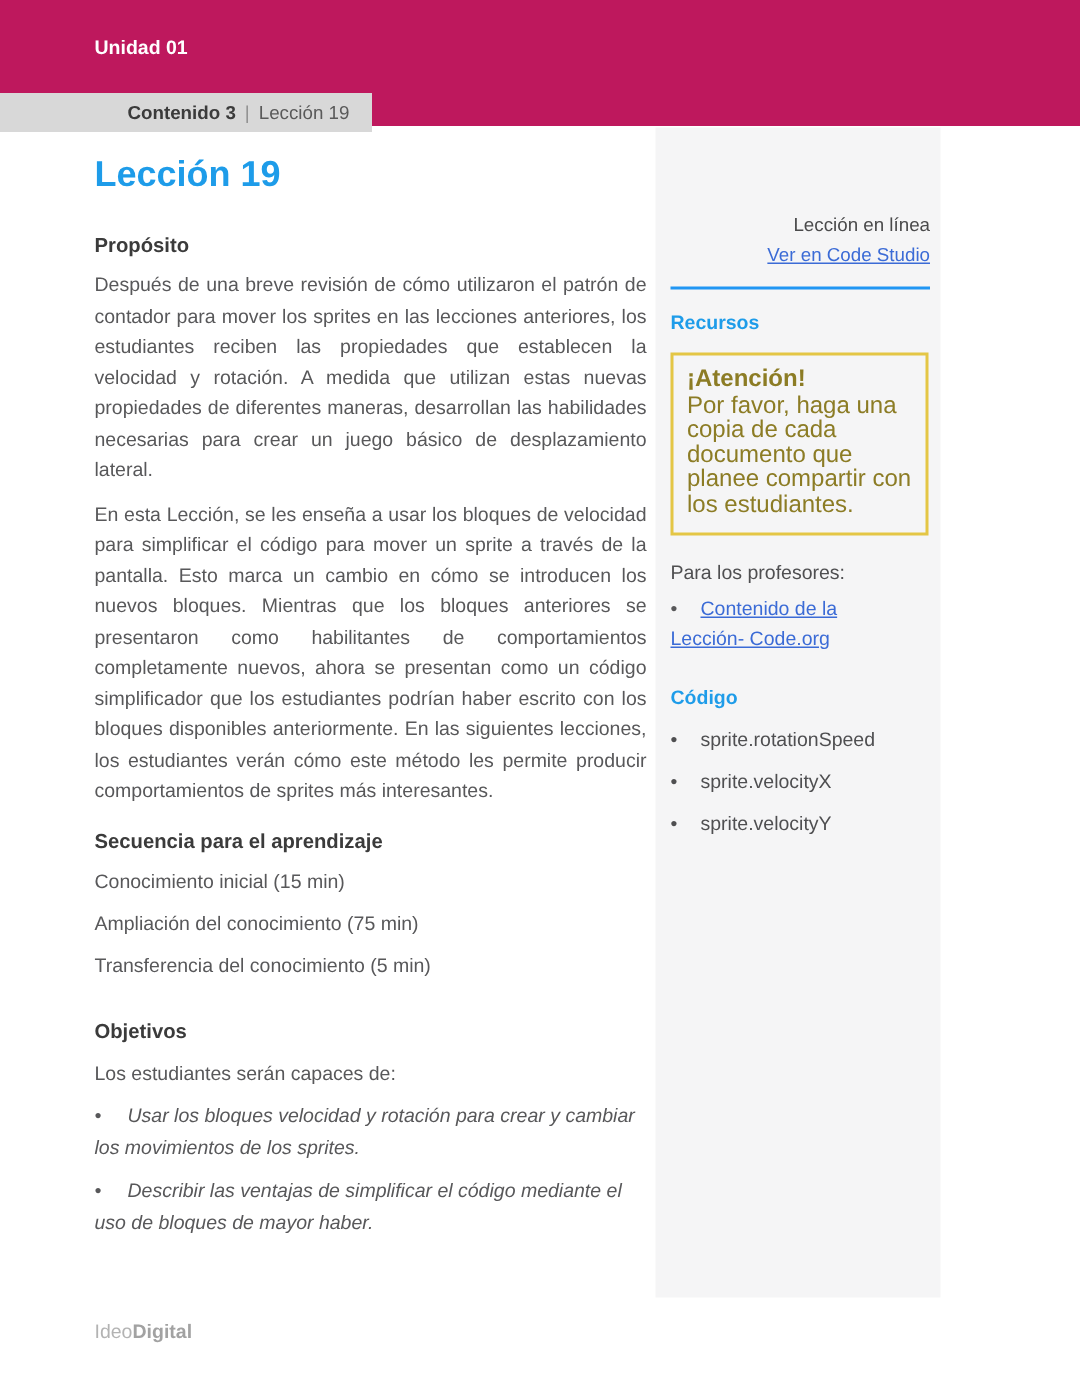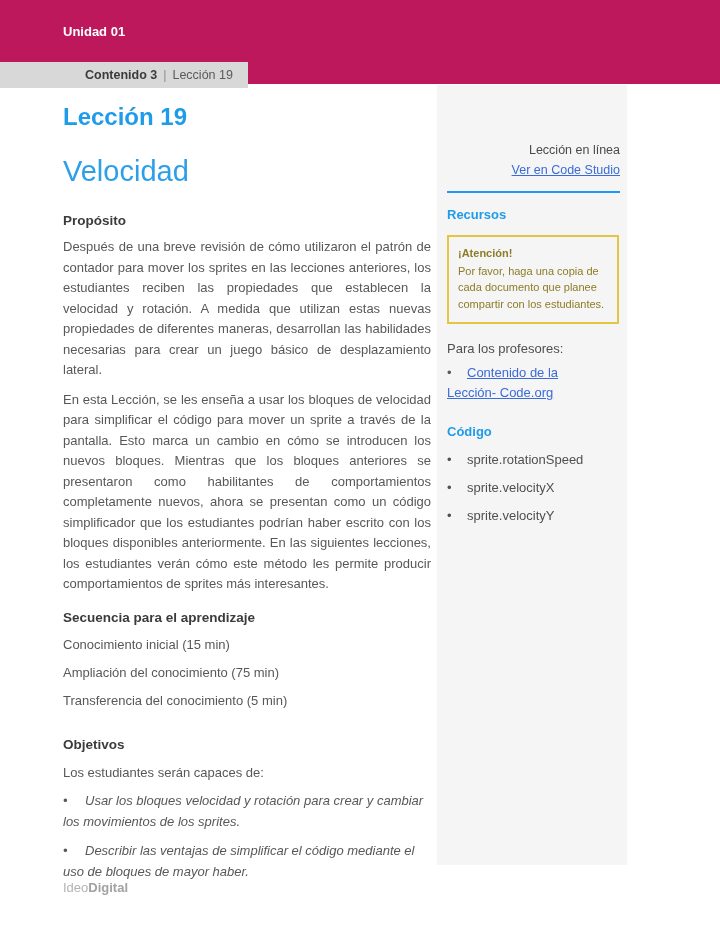--- a/index.html
+++ b/index.html
@@ -35,21 +35,21 @@
   
   .sidebar{position:absolute;left:437px;top:85px;width:190px;height:780px;background:#f5f5f6;
            box-sizing:border-box;padding:0 7px 0 10px;}
   .lesson-online{margin-top:56px;text-align:right;font-size:12.5px;line-height:19.5px;color:#4a4a4b;}
   .lesson-online a{color:#3b6bd6;text-decoration:underline;}
   .divider{margin-top:11px;border-top:2px solid #2196f3;height:0;}
   .side-heading{color:#1e9ce9;font-size:13px;font-weight:bold;line-height:17px;}
   .side-heading.recursos{margin-top:13px;}
   .side-heading.codigo{margin-top:20px;}
   .attention{margin-top:12px;margin-right:1px;border:2px solid #e4c645;padding:8px 7px 10px 9px;
-             color:#8c7c25;font-size:11px;line-height:16.5px;}
+             color:#8c7c25;font-size:16px;line-height:16.5px;}
   .attention .att-title{font-weight:bold;margin-bottom:1px;}
   .teachers-label{margin-top:16px;color:#4f4f51;font-size:13px;line-height:17px;}
   .teachers-bullet{margin-top:6px;font-size:13px;line-height:20px;color:#4f4f51;padding-right:24px;}
   .teachers-bullet .bullet{width:20px;}
   .teachers-bullet a{color:#3b6bd6;text-decoration:underline;}
   .code-item{margin-top:11px;color:#4f4f51;font-size:13px;line-height:17px;}
   .code-item .bullet{width:20px;color:#4f4f51;}
 
   
   .footer-brand{position:absolute;left:63px;top:880px;font-size:13px;color:#b3b3b3;}
@@ -67,21 +67,20 @@
   </div>
 
   <div class="breadcrumb">
     <span class="bc-bold">Contenido 3</span>
     <span class="bc-sep">|</span>
     <span>Lección 19</span>
   </div>
 
   <div class="main">
     <div class="h1">Lección 19</div>
-    <div class="h2">Velocidad</div>
 
     <div class="h3 proposito">Propósito</div>
     <div class="para">Después de una breve revisión de cómo utilizaron el patrón de contador para mover los sprites en las lecciones anteriores, los estudiantes reciben las propiedades que establecen la velocidad y rotación. A medida que utilizan estas nuevas propiedades de diferentes maneras, desarrollan las habilidades necesarias para crear un juego básico de desplazamiento lateral.</div>
     <div class="para">En esta Lección, se les enseña a usar los bloques de velocidad para simplificar el código para mover un sprite a través de la pantalla. Esto marca un cambio en cómo se introducen los nuevos bloques. Mientras que los bloques anteriores se presentaron como habilitantes de comportamientos completamente nuevos, ahora se presentan como un código simplificador que los estudiantes podrían haber escrito con los bloques disponibles anteriormente. En las siguientes lecciones, los estudiantes verán cómo este método les permite producir comportamientos de sprites más interesantes.</div>
 
     <div class="h3 secuencia">Secuencia para el aprendizaje</div>
     <div class="seq-item">Conocimiento inicial (15 min)</div>
     <div class="seq-item">Ampliación del conocimiento (75 min)</div>
     <div class="seq-item">Transferencia del conocimiento (5 min)</div>
 

